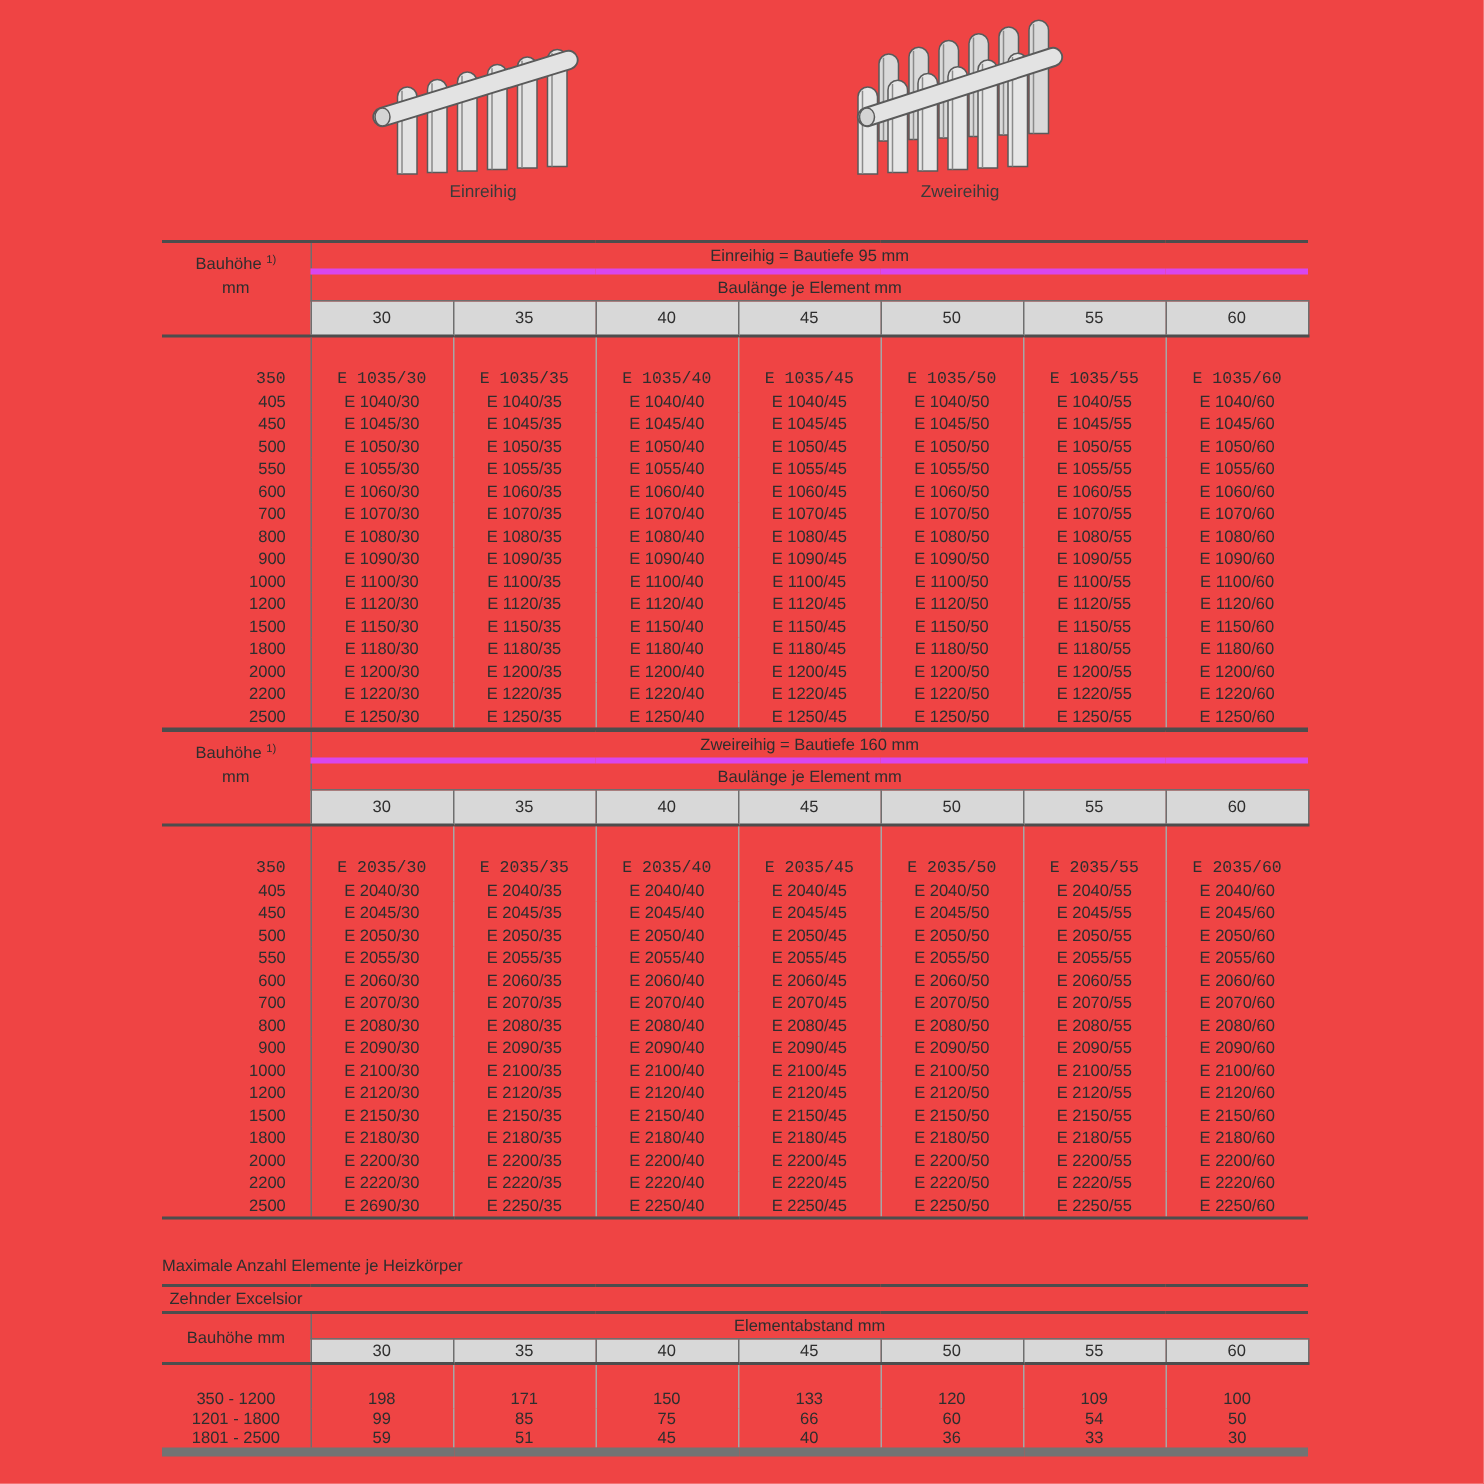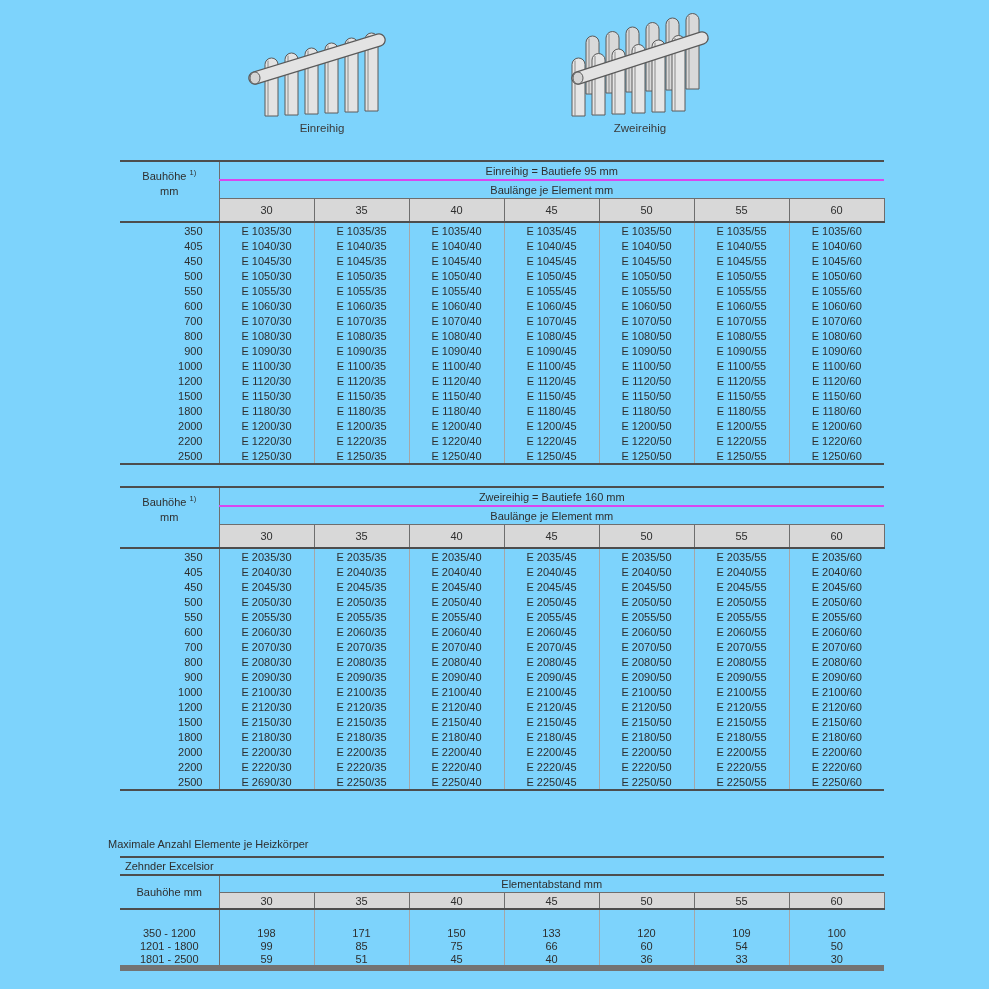--- a/index.html
+++ b/index.html
@@ -1,51 +1,51 @@
 <!DOCTYPE html>
 <html><head>
 <meta charset="utf-8">
 <style>
   html,body { margin:0; padding:0; }
   .page {
     position: relative;
     width: 989px; height: 989px;
-    background: #7dd3fc;
+    background: #ef4444;
     font-family: "Liberation Sans", sans-serif;
     color: #2e2e2e;
     overflow: hidden;
   }
   
   figure { margin:0; position:absolute; }
   #fig-single { left:237px; top:12px; width:170px; }
   #fig-double { left:550px; top:8px;  width:180px; }
   figure svg { display:block; }
   figcaption { text-align:center; font-size:11.5px; margin-top:2px; color:#3a3a3a; }
 
   
   table { border-collapse: collapse; table-layout: fixed; }
-  .spec, .max { width: 764px; position:absolute; left:120px; border-top:2px solid #4d4d4d; }
+  .spec, .max { width: 764px; position:absolute; left:108px; border-top:2px solid #4d4d4d; }
   #table-einreihig { top:160px; }
   #table-zweireihig { top:486px; }
   col.c-label { width:99px; }
   col.c-data  { width:95px; }
   th, td { padding:0; font-weight:normal; font-size:11px; color:#2e2e2e; }
 
   .spec th.label { vertical-align:top; padding-top:3px; text-align:center;
                    border-right:1px solid #6e6e6e; border-bottom:2px solid #4d4d4d; line-height:15px; }
   .spec th.label sup { font-size:7.5px; }
-  .spec th.title    { height:17px; text-align:center; border-bottom:2px solid #d946ef; }
+  .spec th.title    { height:17px; text-align:center; border-bottom:4px solid #d946ef; }
   .spec th.subtitle { height:17px; text-align:center; border-bottom:1px solid #6e6e6e; }
   .spec th.band { height:22px; text-align:center; background:#d8d8d8;
                   border-left:1px solid #6e6e6e; border-bottom:2px solid #4d4d4d; }
   .spec th.band:last-child { border-right:1px solid #6e6e6e; }
   .spec td { height:15px; }
   .spec td.h    { text-align:right; padding-right:16px; border-right:1px solid #6e6e6e; }
   .spec td.code { text-align:center; border-left:1px solid #a6a6a6; }
-  .spec tr.first td { padding-top:0; }
+  .spec tr.first td { padding-top:20px;font-family:Liberation Mono, monospace; }
   .spec tr.last  td { border-bottom:2px solid #4d4d4d; }
 
   
   .note { position:absolute; left:108px; font-size:11px; color:#2e2e2e; }
   .note sup { font-size:7.5px; }
   #footnote    { top:798px; }
   #heading-max { top:838px; }
   #footer-note { top:981px;margin-top:13px; }
 
   

